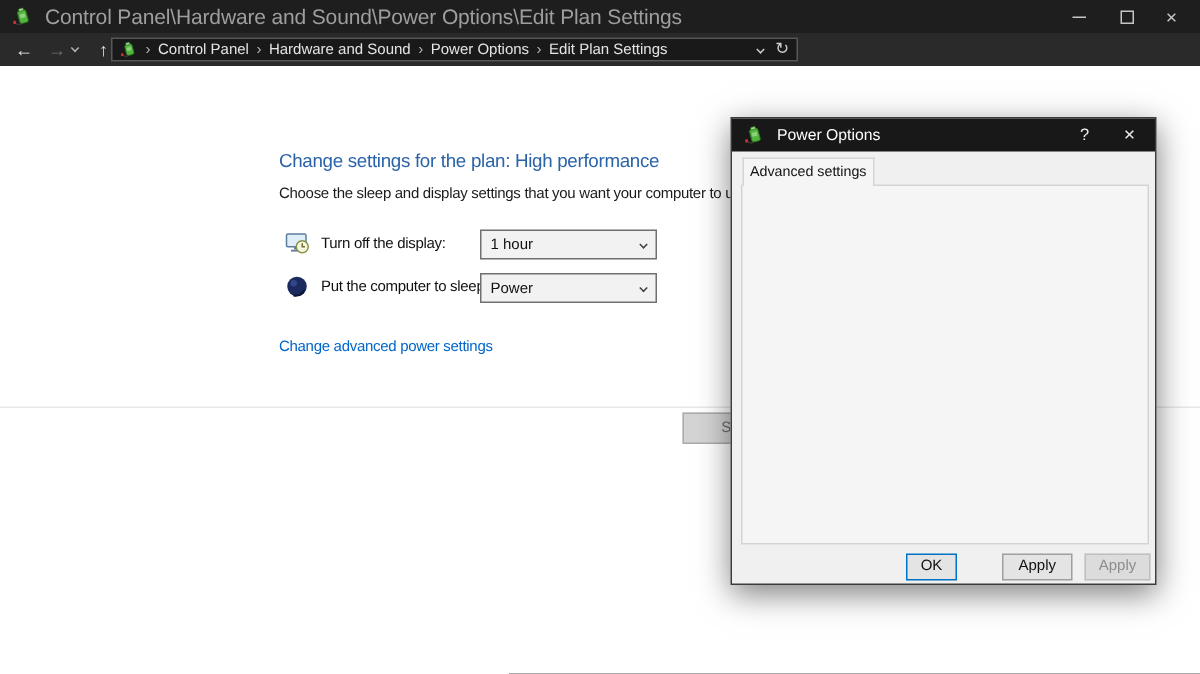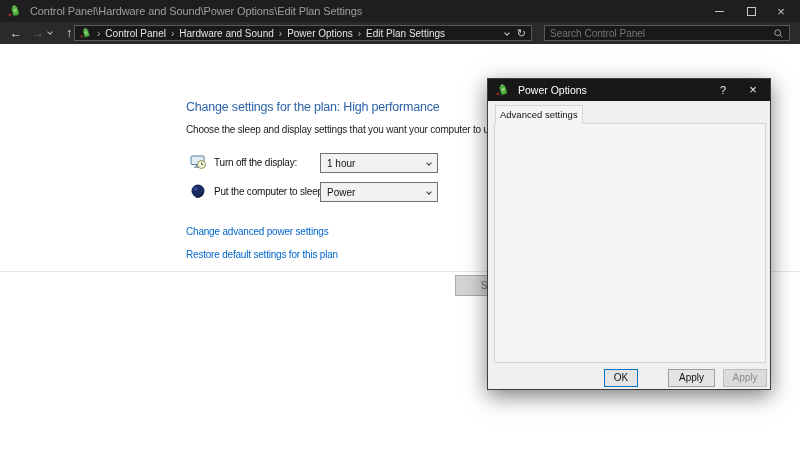--- a/index.html
+++ b/index.html
@@ -3,21 +3,21 @@
 <meta charset="utf-8">
 <style>
   * { margin:0; padding:0; box-sizing:border-box; }
   body { font-family:"Liberation Sans", sans-serif; background:#000; }
   .screen { position:relative; width:800px; height:449px; background:#fff; overflow:hidden;
             font-family:"Liberation Sans", sans-serif; }
 
   
   .titlebar { position:absolute; left:0; top:0; width:800px; height:22px; background:#1e1e1e; }
   .titlebar .appicon { position:absolute; left:8px; top:4px; width:14px; height:14px; }
-  .titlebar .ttext { position:absolute; left:30px; top:0; line-height:22px; font-size:11px;
+  .titlebar .ttext { position:absolute; left:30px; top:0; line-height:22px; font-size:14px;
                      color:#9e9e9e; letter-spacing:-0.1px; white-space:nowrap; }
   .wc { position:absolute; top:0; width:30px; height:22px; display:flex; align-items:center;
         justify-content:center; color:#c6c6c6; cursor:default; }
   .wc-min { left:704px; } .wc-max { left:736px; } .wc-close { left:766px; font-size:13px; }
   .wc-min i { display:block; width:9px; height:1px; background:#c6c6c6; }
   .wc-max i { display:block; width:9px; height:9px; border:1px solid #c6c6c6; }
 
   
   .toolbar { position:absolute; left:0; top:22px; width:800px; height:22px; background:#2a2a2a; }
   .tbtn { position:absolute; top:22px; height:22px; line-height:22px; text-align:center;
@@ -177,26 +177,20 @@
     <span class="csep">›</span>
     <span class="crumb">Power Options</span>
     <span class="csep">›</span>
     <span class="crumb">Edit Plan Settings</span>
     <span class="abar-right">
       <span class="chv"></span>
       <span class="refresh">↻</span>
     </span>
   </div>
 
-  <div class="searchbox">
-    <input placeholder="Search Control Panel" style="">
-    <svg>
-        <use href="#sym-search"></use>
-      </svg>
-  </div>
 
   <div class="main">
     <div class="heading">Change settings for the plan: High performance</div>
     <div class="subheading">Choose the sleep and display settings that you want your computer to use.</div>
 
     <svg class="rowicon" style="top:110px">
         <use href="#sym-display"></use>
       </svg>
     <div class="rowlabel" style="top:113px">Turn off the display:</div>
     <div class="wcombo" style="top:109px">
@@ -207,21 +201,20 @@
     <svg class="rowicon" style="top:139px">
         <use href="#sym-sleep"></use>
       </svg>
     <div class="rowlabel" style="top:142px">Put the computer to sleep:</div>
     <div class="wcombo" style="top:138px">
       <span>Power</span>
       <span class="chv"></span>
     </div>
 
     <div class="link" style="top:182px">Change advanced power settings</div>
-    <div class="link" style="top:205px">Restore default settings for this plan</div>
 
     <div class="mainsep"></div>
     <div class="savebtn">Save changes</div>
   </div>
 
   <div class="dialog">
     <div class="dtitle">
       <svg class="dicon">
           <use href="#sym-power"></use>
         </svg>

